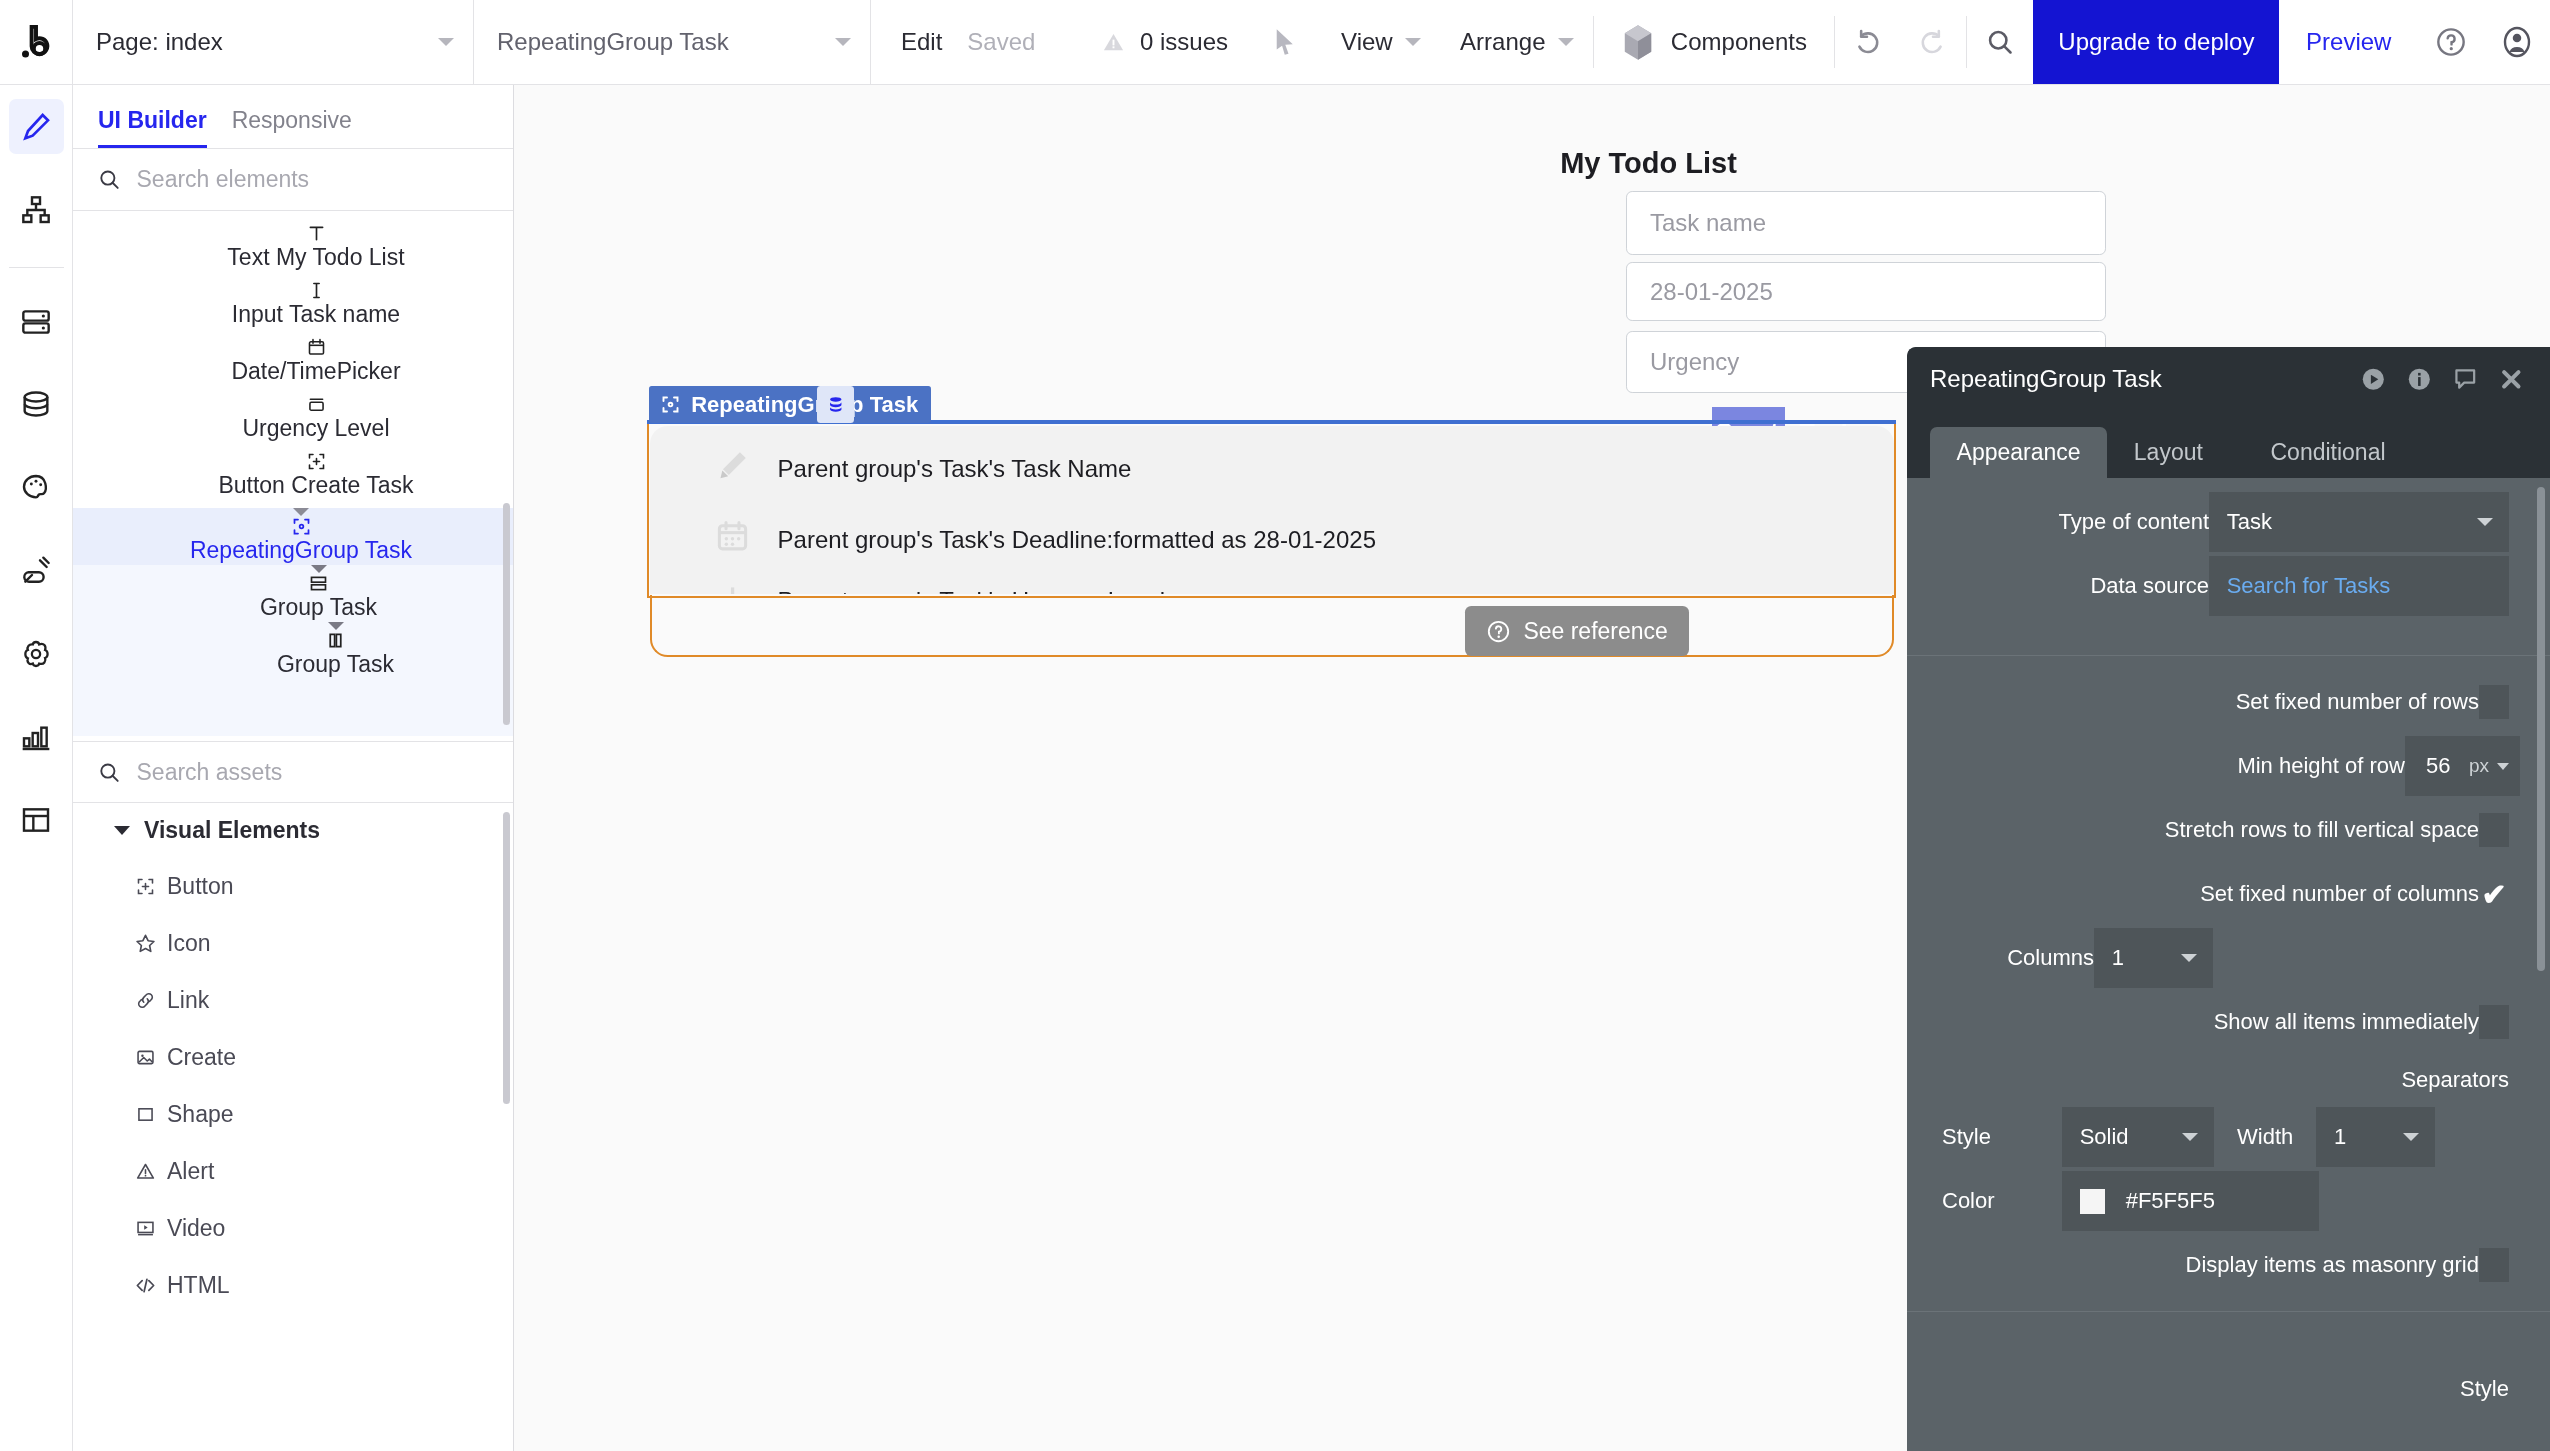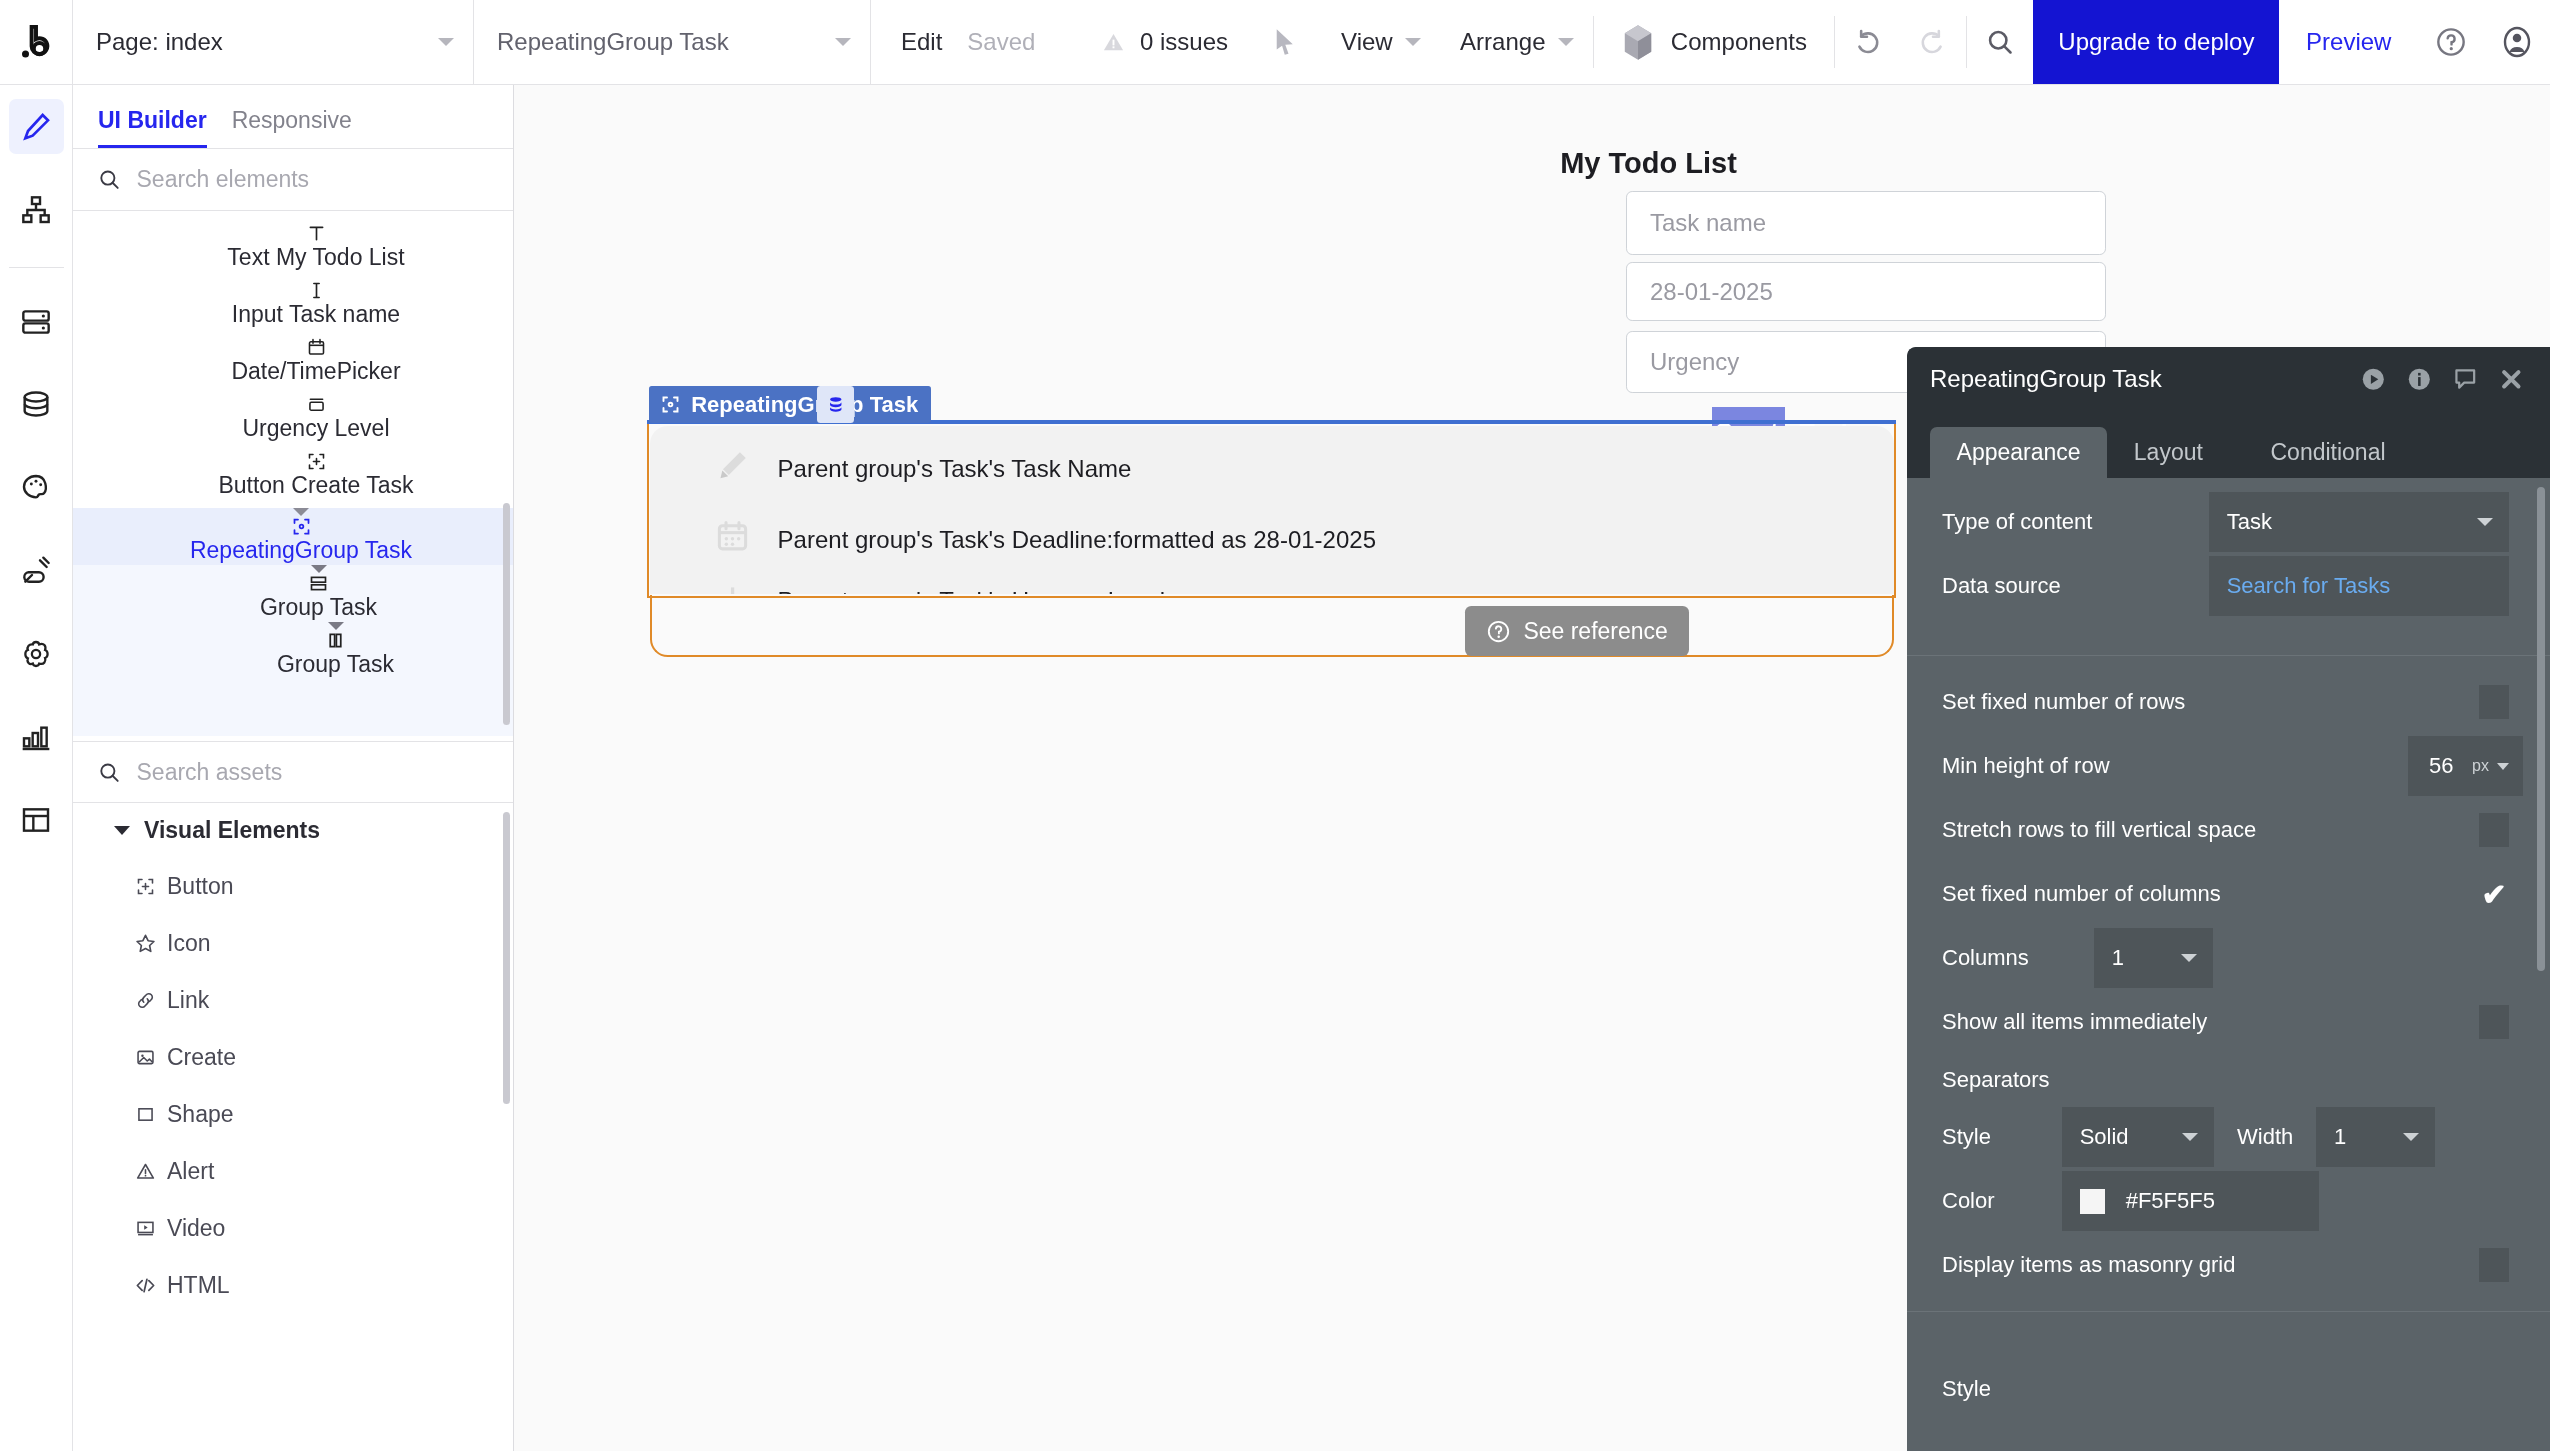--- a/index.html
+++ b/index.html
@@ -231,31 +231,31 @@
   .pp-tab {
     height:51px; display:flex; align-items:center; padding: 0 26.6px;
     font-size:23px; color:#c2c7cb; cursor:pointer; border-radius:7px 7px 0 0;
   }
   .pp-tab.active { background:#5b6368; color:#fff; }
   .pp-tab.wide { padding: 0 41px; }
   .pp-body { position:relative; height:973px; overflow:hidden; padding-top:12.4px; }
   .pp-row {
     display:flex; align-items:center; min-height:64px; padding: 0 41px 0 35px;
   }
-  .pp-label { flex:1; color:#fff; }
+  .pp-label { flex:1; color:#fff;text-align:right; }
   .ctrl {
     background:#4e5559; border:none; color:#fff; font-size:22px;
     display:flex; align-items:center; justify-content:space-between;
     padding: 0 16px 0 17.7px; height:60px; cursor:pointer;
   }
   .ctrl .tri { width:0;height:0;border-left:8px solid transparent;border-right:8px solid transparent;border-top:8.9px solid #cdd2d5;}
   .ctrl.typecontent { width:300px; }
   .ctrl.datasource { width:300px; color:#6aacf0; justify-content:flex-start; }
   .ctrl.minheight { width:115px; justify-content:flex-start; padding-left:21px; }
-  .px-unit { display:flex; align-items:center; gap:8px; font-size:16px; color:#cdd2d5; margin-left:-51px; z-index:2; }
+  .px-unit { display:flex; align-items:center; gap:8px; font-size:19px; color:#cdd2d5; margin-left:-51px; z-index:2; }
   .px-unit .tri { width:0;height:0;border-left:6.2px solid transparent;border-right:6.2px solid transparent;border-top:7px solid #cdd2d5;}
   .ctrl.columns { width:119px; }
   .ctrl.style { width:152px; }
   .ctrl.width { width:119px; }
   .ctrl.color { width:257px; justify-content:flex-start; gap:21px; }
   .swatch { width:25px; height:25px; background:#f5f5f5; }
   .chk {
     width:30px; height:34px; background:#4e5559; cursor:pointer;
     display:flex; align-items:center; justify-content:center;
   }

